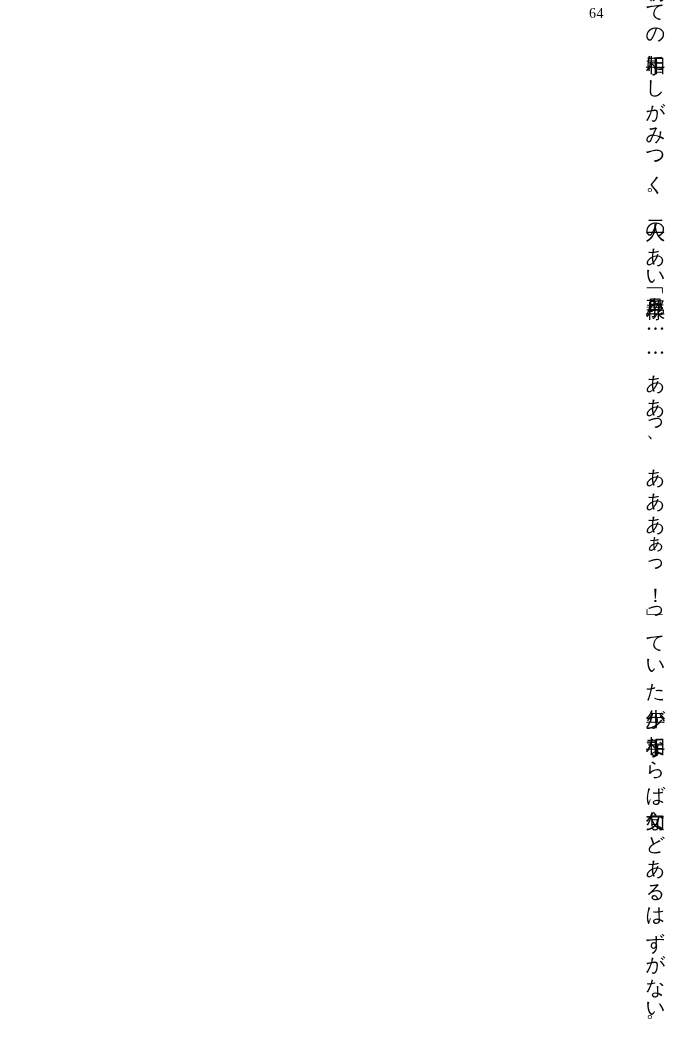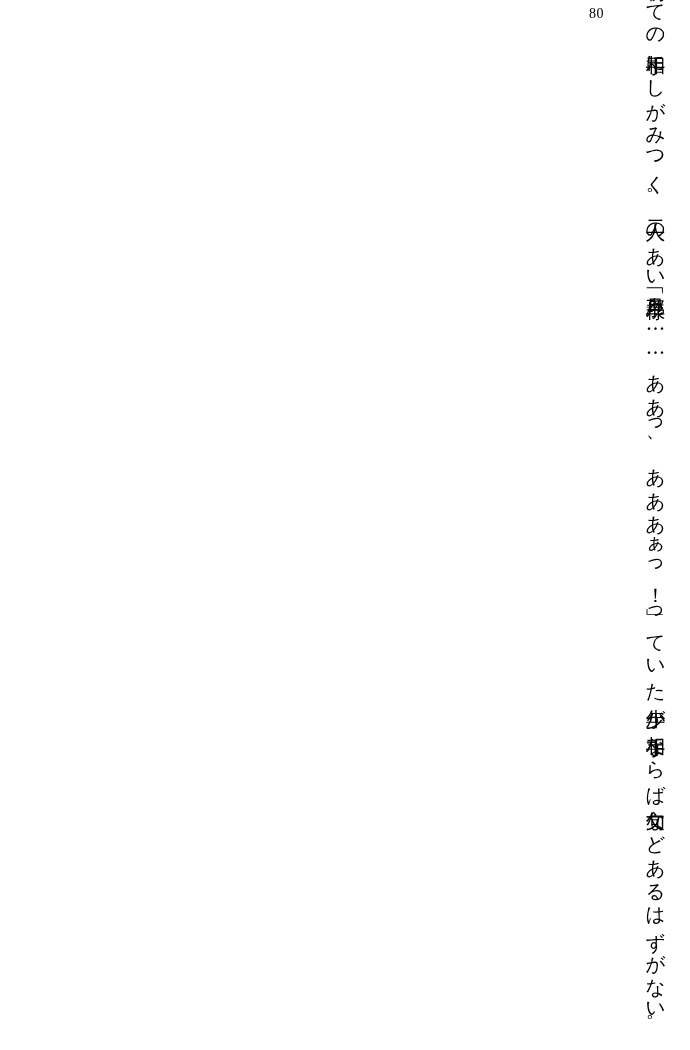--- a/index.html
+++ b/index.html
@@ -58,19 +58,19 @@
     white-space: nowrap;
     font-family: "DejaVu Serif", "Liberation Serif", serif;
     font-weight: 500;
   }
   .line.indent-1 { padding-top: 21px; }
 </style>
 </head>
 <body>
 
 <div class="page">
-  <div class="page-number">80</div>
+  <div class="page-number">64</div>
   <div class="text-body">
       <div class="line">っていた少年が相手ならば文句などあるはずがない。</div>
       <div class="line">「旦那様ぁ……ああっ、あああぁっ！」</div>
       <div class="line indent-1">両手を背中に回し、両脚を胴に巻きつけて初めての相手にしがみつく。二人のあい</div>
     </div>
 </div>
 
 </body></html>

